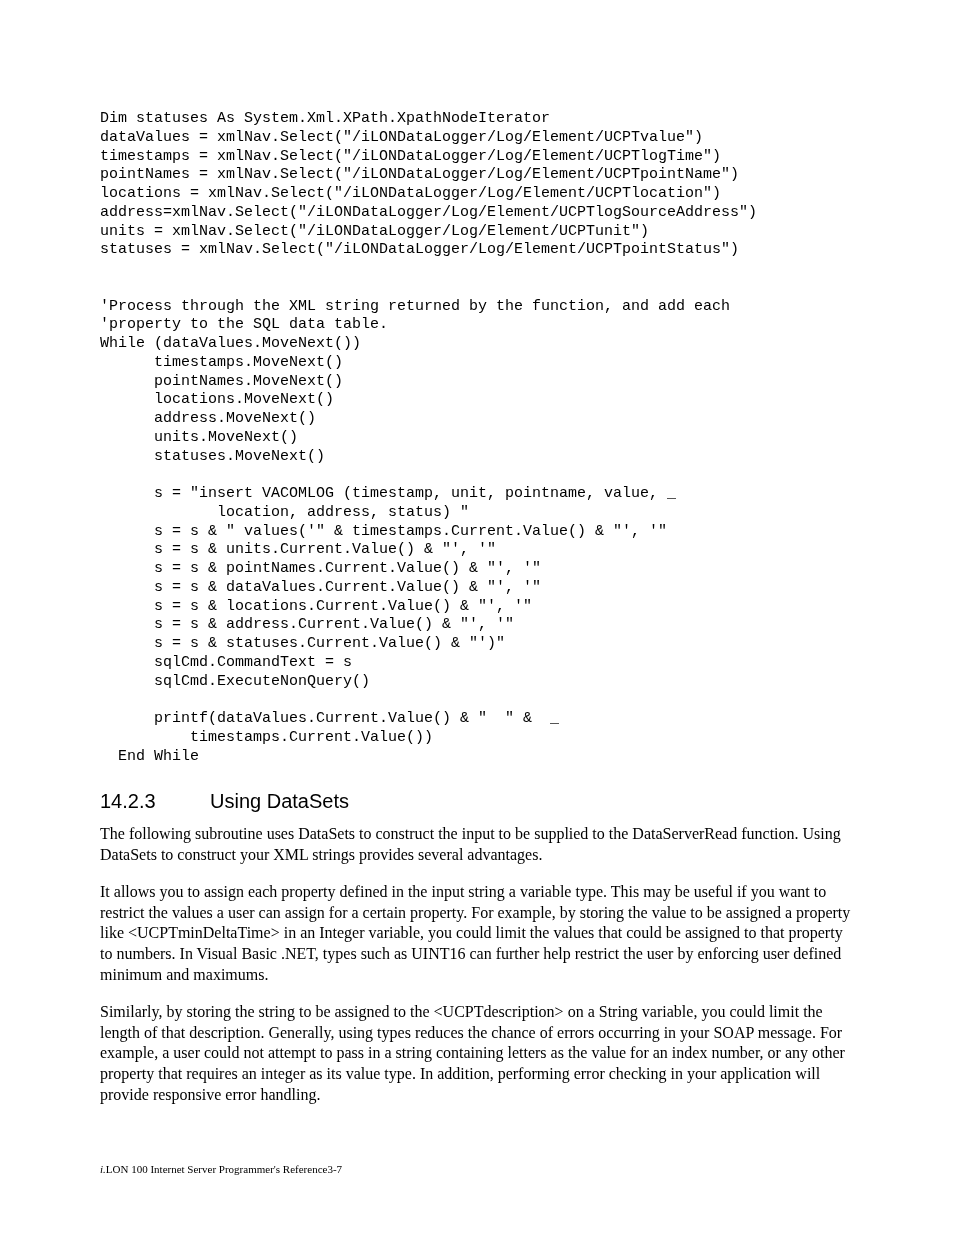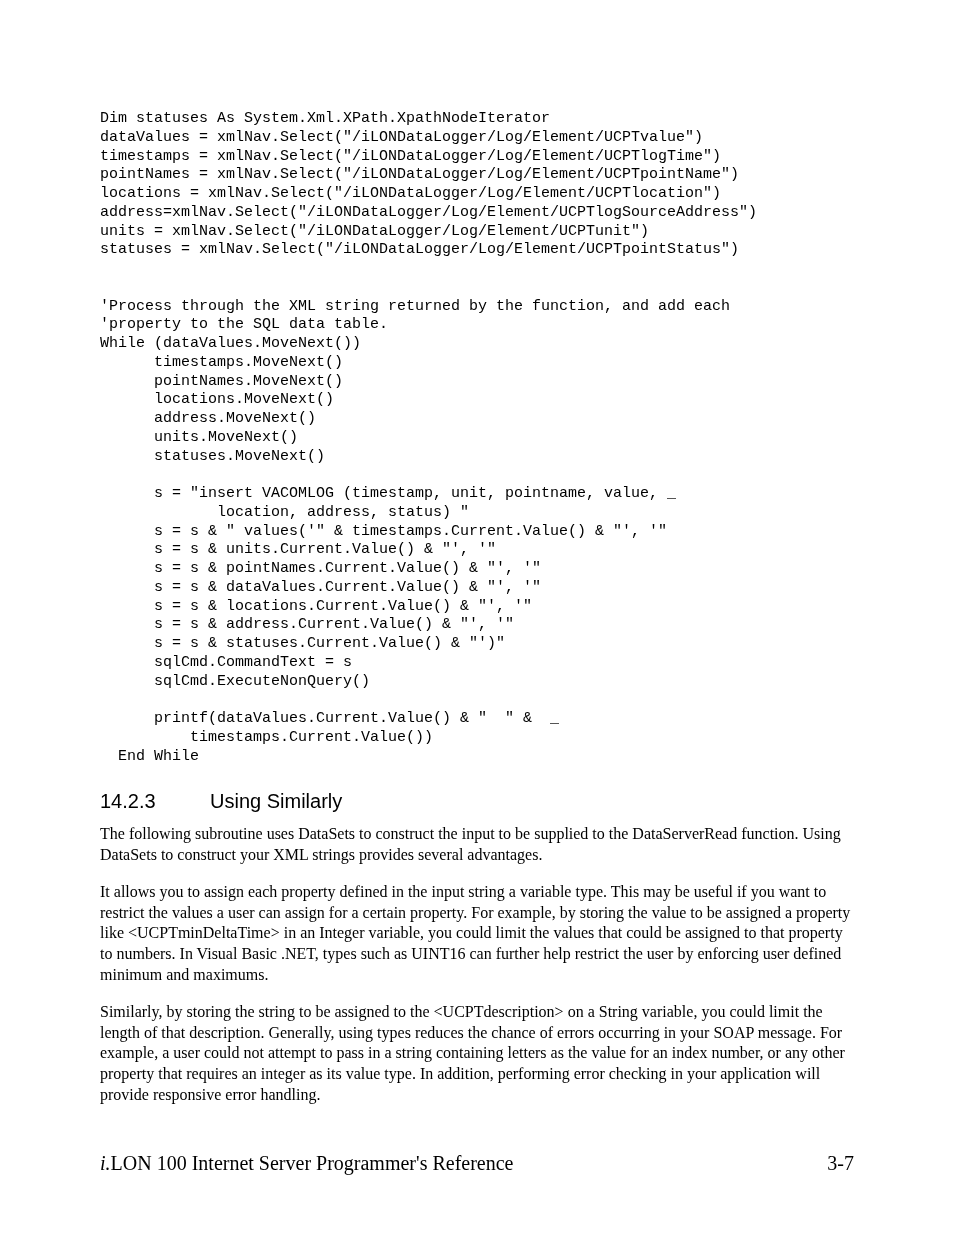--- a/index.html
+++ b/index.html
@@ -36,23 +36,22 @@
     font-size: 16px;
     line-height: 1.3;
     margin: 11px 0 16px 0;
     text-align: left;
   }
   .footer {
     position: absolute;
     bottom: 60px;
     left: 100px;
     right: 100px;
-    font-size: 20px;
+    font-size: 11px;
     display: flex;
-    justify-content: space-between;
   }
   .footer .ital { font-style: italic; }
 </style>
 </head>
 <body>
 
 <div class="page">
 
   <pre class="code">Dim statuses As System.Xml.XPath.XpathNodeIterator
 dataValues = xmlNav.Select("/iLONDataLogger/Log/Element/UCPTvalue")
@@ -85,21 +84,21 @@
       s = s &amp; statuses.Current.Value() &amp; "')"
       sqlCmd.CommandText = s
       sqlCmd.ExecuteNonQuery()
 
       printf(dataValues.Current.Value() &amp; "  " &amp;  _
           timestamps.Current.Value())
   End While</pre>
 
   <div class="heading">
     <span class="num">14.2.3</span>
-    <span>Using Similarly</span>
+    <span>Using DataSets</span>
   </div>
 
   <p class="para">The following subroutine uses DataSets to construct the input to be supplied to the DataServerRead function. Using DataSets to construct your XML strings provides several advantages.</p>
   <p class="para">It allows you to assign each property defined in the input string a variable type. This may be useful if you want to restrict the values a user can assign for a certain property. For example, by storing the value to be assigned a property like &lt;UCPTminDeltaTime&gt; in an Integer variable, you could limit the values that could be assigned to that property to numbers. In Visual Basic .NET, types such as UINT16 can further help restrict the user by enforcing user defined minimum and maximums.</p>
   <p class="para">Similarly, by storing the string to be assigned to the &lt;UCPTdescription&gt; on a String variable, you could limit the length of that description. Generally, using types reduces the chance of errors occurring in your SOAP message. For example, a user could not attempt to pass in a string containing letters as the value for an index number, or any other property that requires an integer as its value type. In addition, performing error checking in your application will provide responsive error handling.</p>
 
   <div class="footer">
     <span>
       <span class="ital">i.</span><span>LON 100 Internet Server Programmer's Reference</span>
     </span>

